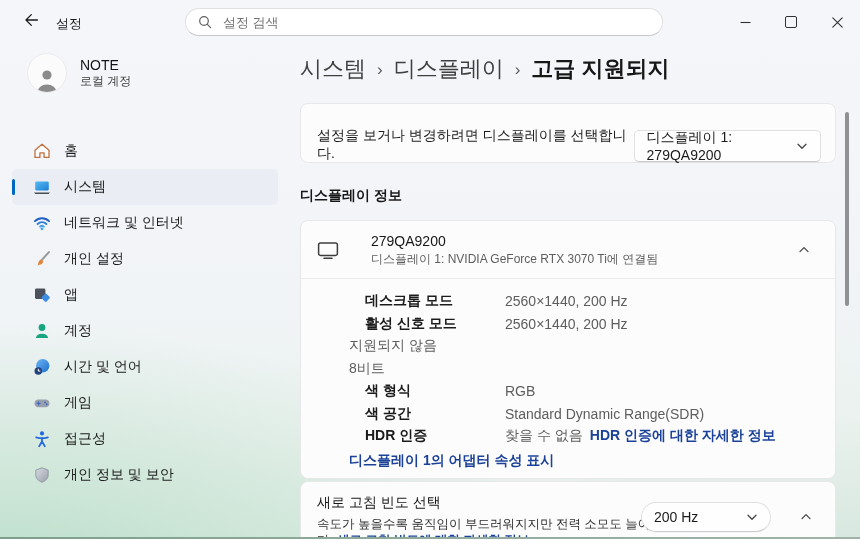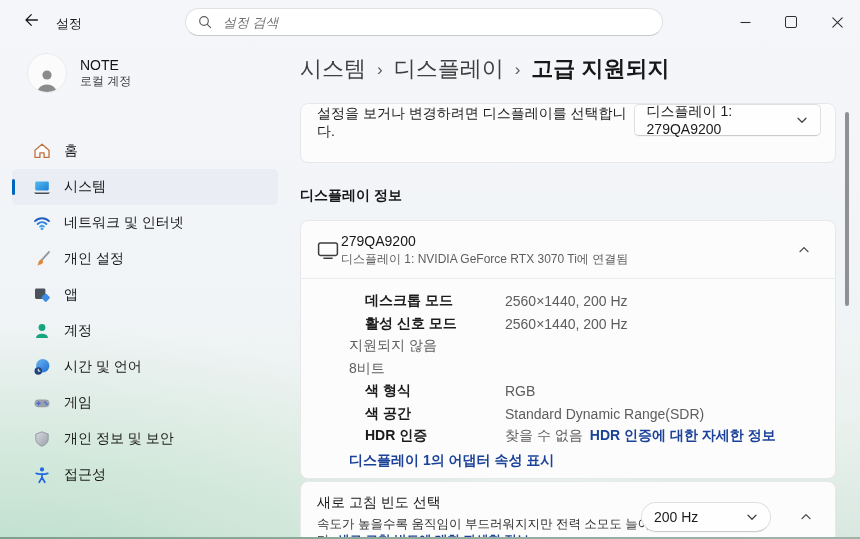--- a/index.html
+++ b/index.html
@@ -21,21 +21,21 @@
 
   
   .titlebar{position:absolute;top:0;left:0;right:0;height:44px;}
   .back-button{position:absolute;left:16px;top:7px;width:30px;height:30px;border-radius:5px;
     display:flex;align-items:center;justify-content:center;cursor:pointer;}
   .app-title{position:absolute;left:56px;top:15px;font-size:13px;color:#1a1a1a;}
   .search-box{position:absolute;left:185px;top:8px;width:478px;height:28px;box-sizing:border-box;
     background:#ffffff;border:1px solid #e1e1e4;border-bottom-color:#c7c7ca;border-radius:14px;
     display:flex;align-items:center;padding:0 12px;gap:9px;}
   .search-input{border:none;outline:none;background:transparent;flex:1;
-    font-family:inherit;font-size:13px;color:#191919;font-style:italic;}
+    font-family:inherit;font-size:13px;color:#191919;}
   .search-input::placeholder{color:#717171;}
   .win-controls{position:absolute;right:0;top:0;height:44px;display:flex;}
   .win-btn{width:46px;height:44px;display:flex;align-items:center;justify-content:center;cursor:pointer;}
   .max-glyph{width:10px;height:10px;border:1px solid #303030;border-radius:2px;}
 
   
   .sidebar{position:absolute;left:0;top:44px;width:292px;bottom:0;}
   .account{position:absolute;left:27px;top:9px;display:flex;align-items:center;gap:13px;cursor:pointer;}
   .avatar{width:40px;height:40px;border-radius:50%;background:#fbfbfc;border:1px solid #ebebee;
     box-sizing:border-box;display:flex;align-items:flex-end;justify-content:center;overflow:hidden;}
@@ -51,35 +51,35 @@
 
   
   .content{position:absolute;left:292px;top:44px;right:0;bottom:0;}
   .breadcrumb{position:absolute;left:8px;top:10px;display:flex;align-items:center;gap:11px;font-size:22px;}
   .crumb{color:#3f3f3f;cursor:pointer;white-space:nowrap;}
   .crumb-current{color:#171717;font-weight:600;white-space:nowrap;}
   .crumb-sep{color:#5a5a5a;font-size:17px;padding-top:2px;}
 
   .card{position:absolute;left:8px;width:536px;box-sizing:border-box;
     background:#fcfcfd;border:1px solid #e8e8ea;border-radius:8px;}
-  .card-select{top:59px;height:60px;display:flex;align-items:flex-start;
+  .card-select{top:59px;height:60px;display:flex;align-items:flex-end;
     justify-content:space-between;padding:0 14px 0 16px;}
   .select-label{font-size:14px;color:#1b1b1b;max-width:322px;line-height:18px;}
   .dropdown{height:32px;box-sizing:border-box;background:#fefefe;
     border:1px solid #e0e0e3;border-bottom-color:#cbcbcf;border-radius:5px;
     display:flex;align-items:center;justify-content:space-between;
     padding:12px 12px;font-size:14px;color:#1b1b1b;cursor:pointer;
     box-shadow:0 1px 1px rgba(0,0,0,0.03);}
   .dropdown-display{width:193px;}
   .dropdown-rate{width:130px;height:30px;border-radius:15px;}
 
   .section-title{position:absolute;left:8px;top:143px;font-size:14px;font-weight:700;color:#171717;}
 
   .card-info{top:176px;height:259px;}
-  .info-header{height:57px;display:flex;align-items:center;gap:2px;
+  .info-header{height:57px;display:flex;align-items:center;gap:32px;
     padding:0 16px;border-bottom:1px solid #ececef;}
   .device-text{display:flex;flex-direction:column;gap:2px;}
   .device-name{font-size:14px;color:#171717;line-height:17px;}
   .device-sub{font-size:12px;color:#5e5e5e;line-height:15px;}
   .expander{margin-left:auto;width:30px;height:30px;display:flex;align-items:center;
     justify-content:center;cursor:pointer;border-radius:4px;}
   .info-rows{padding:11px 16px 0 48px;}
   .info-row{display:flex;align-items:center;height:22.5px;font-size:14px;}
   .info-row .lbl{width:140px;flex:0 0 140px;font-weight:600;color:#1b1b1b;white-space:nowrap;margin-left:16px;}
   .info-row .val{color:#5d5d5d;white-space:nowrap;}
@@ -246,41 +246,41 @@
               <circle cx="12.1" cy="8.4" r="0.95" fill="#3f66c8"></circle>
               <circle cx="13.7" cy="10.2" r="0.95" fill="#3f66c8"></circle>
             </svg>
         </span>
         <span class="nav-label">게임</span>
       </div>
 
       <div class="nav-item">
         <span class="nav-icon">
           <svg width="18" height="18" viewBox="0 0 18 18">
+              <circle cx="9" cy="3.4" r="2.1" fill="#2469de"></circle>
+              <path d="M3.2 7.3 Q9 9.1 14.8 7.3" stroke="#2469de" stroke-width="1.8" fill="none" stroke-linecap="round"></path>
+              <path d="M9 8.4 V11.4 M9 11.4 L6.2 16.2 M9 11.4 L11.8 16.2" stroke="#2469de" stroke-width="1.8" fill="none" stroke-linecap="round" stroke-linejoin="round"></path>
+            </svg>
+        </span>
+        <span class="nav-label">접근성</span>
+      </div>
+
+      <div class="nav-item">
+        <span class="nav-icon">
+          <svg width="18" height="18" viewBox="0 0 18 18">
               <defs>
                 <linearGradient id="lgsh" x1="0" y1="0" x2="1" y2="1">
                   <stop offset="0" stop-color="#d8dce2"></stop>
                   <stop offset="1" stop-color="#999fa9"></stop>
                 </linearGradient>
               </defs>
               <path d="M9 1.8 L15.2 4.1 V8.8 C15.2 12.6 12.5 15 9 16.2 C5.5 15 2.8 12.6 2.8 8.8 V4.1 Z" fill="url(#lgsh)" stroke="#868d97" stroke-width="0.8" stroke-linejoin="round"></path>
             </svg>
         </span>
         <span class="nav-label">개인 정보 및 보안</span>
-      </div>
-
-      <div class="nav-item">
-        <span class="nav-icon">
-          <svg width="18" height="18" viewBox="0 0 18 18">
-              <circle cx="9" cy="3.4" r="2.1" fill="#2469de"></circle>
-              <path d="M3.2 7.3 Q9 9.1 14.8 7.3" stroke="#2469de" stroke-width="1.8" fill="none" stroke-linecap="round"></path>
-              <path d="M9 8.4 V11.4 M9 11.4 L6.2 16.2 M9 11.4 L11.8 16.2" stroke="#2469de" stroke-width="1.8" fill="none" stroke-linecap="round" stroke-linejoin="round"></path>
-            </svg>
-        </span>
-        <span class="nav-label">접근성</span>
       </div>
 
     </div>
   </div>
 
   <div class="content">
 
     <div class="breadcrumb">
       <span class="crumb">시스템</span>
       <span class="crumb-sep">›</span>

